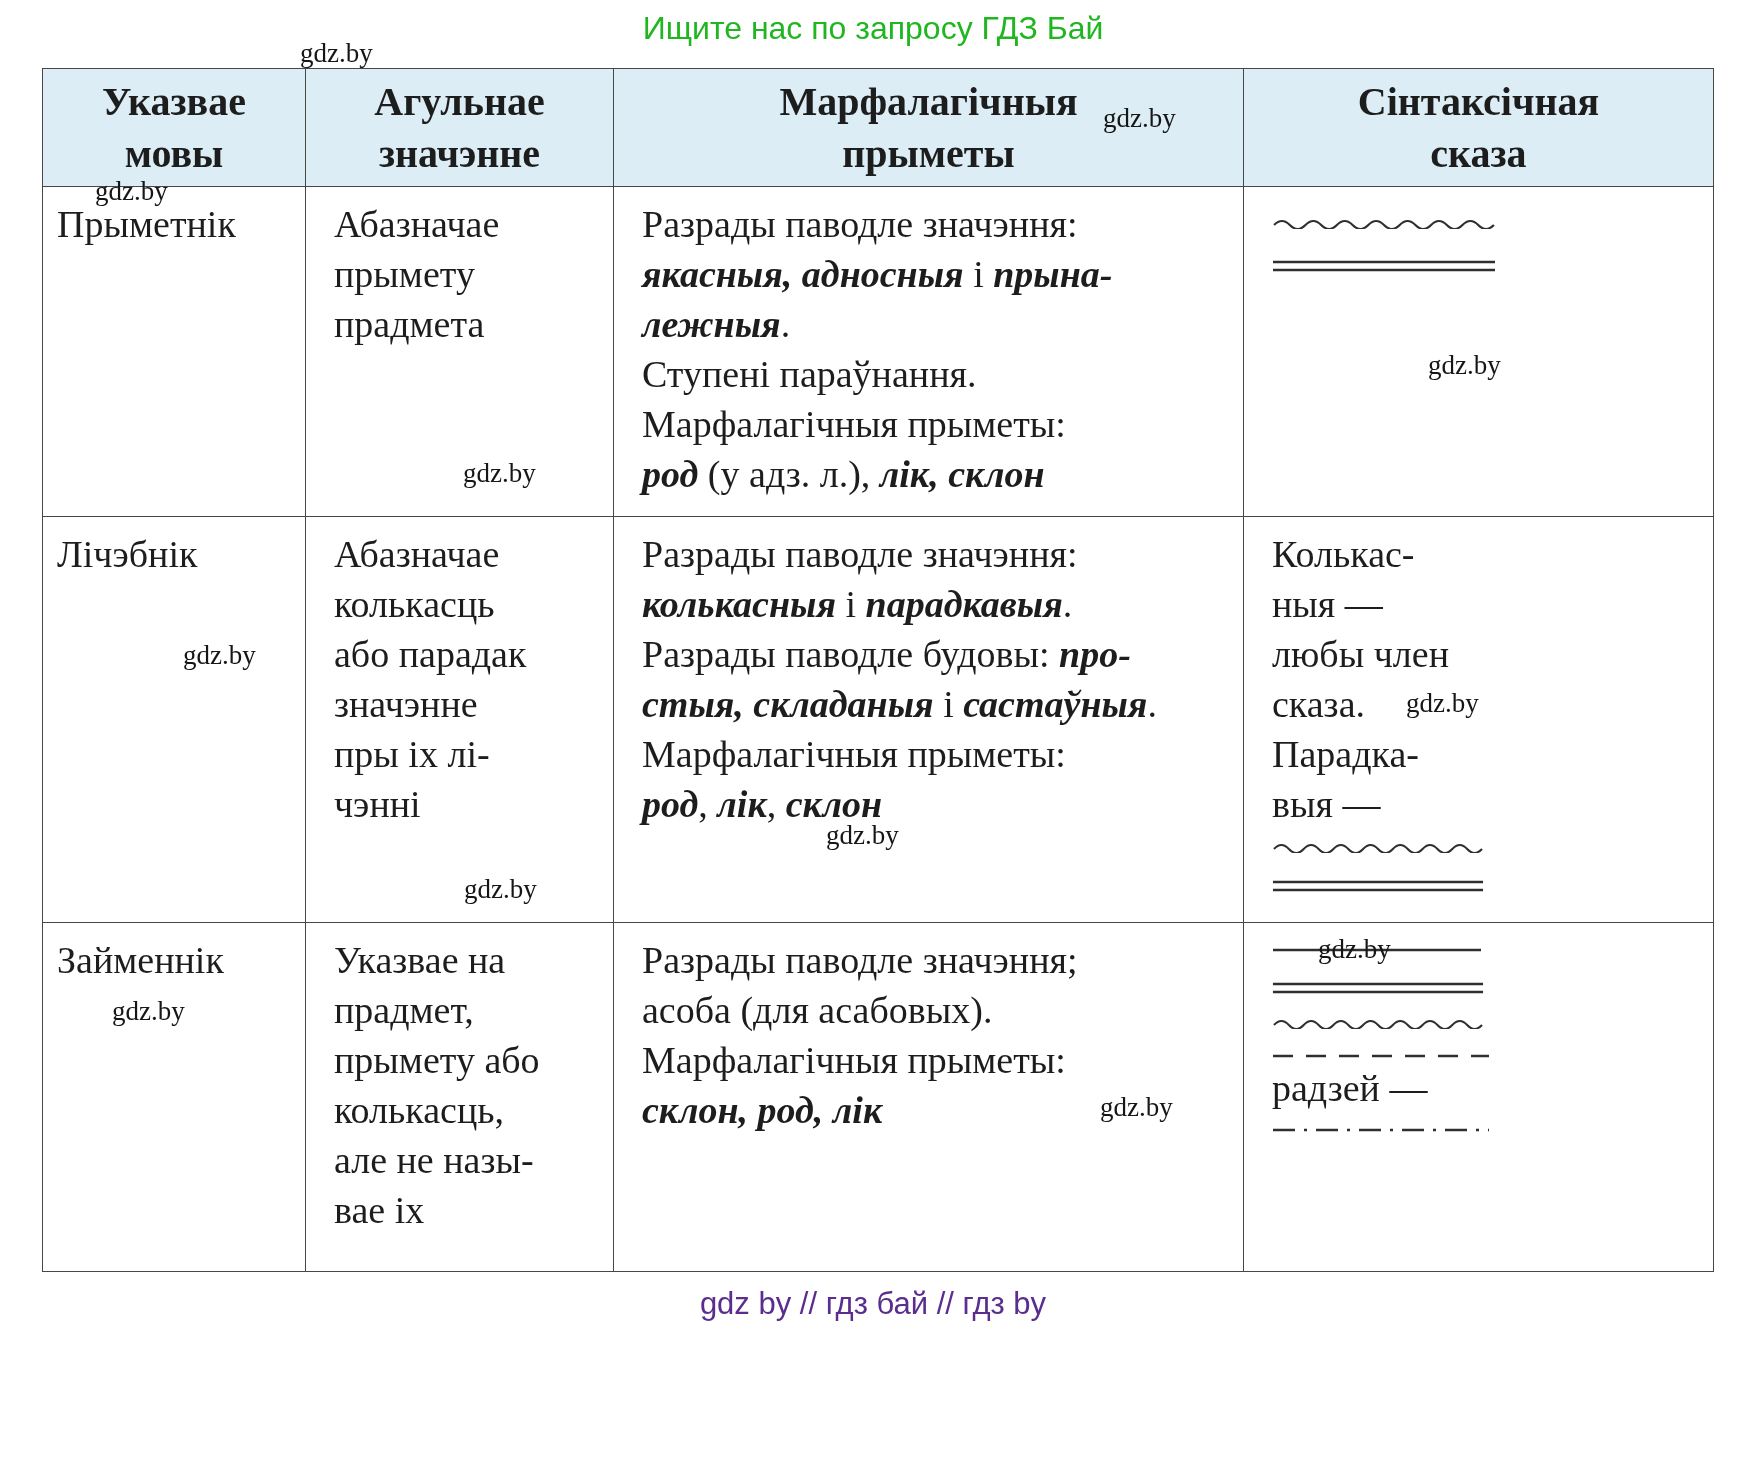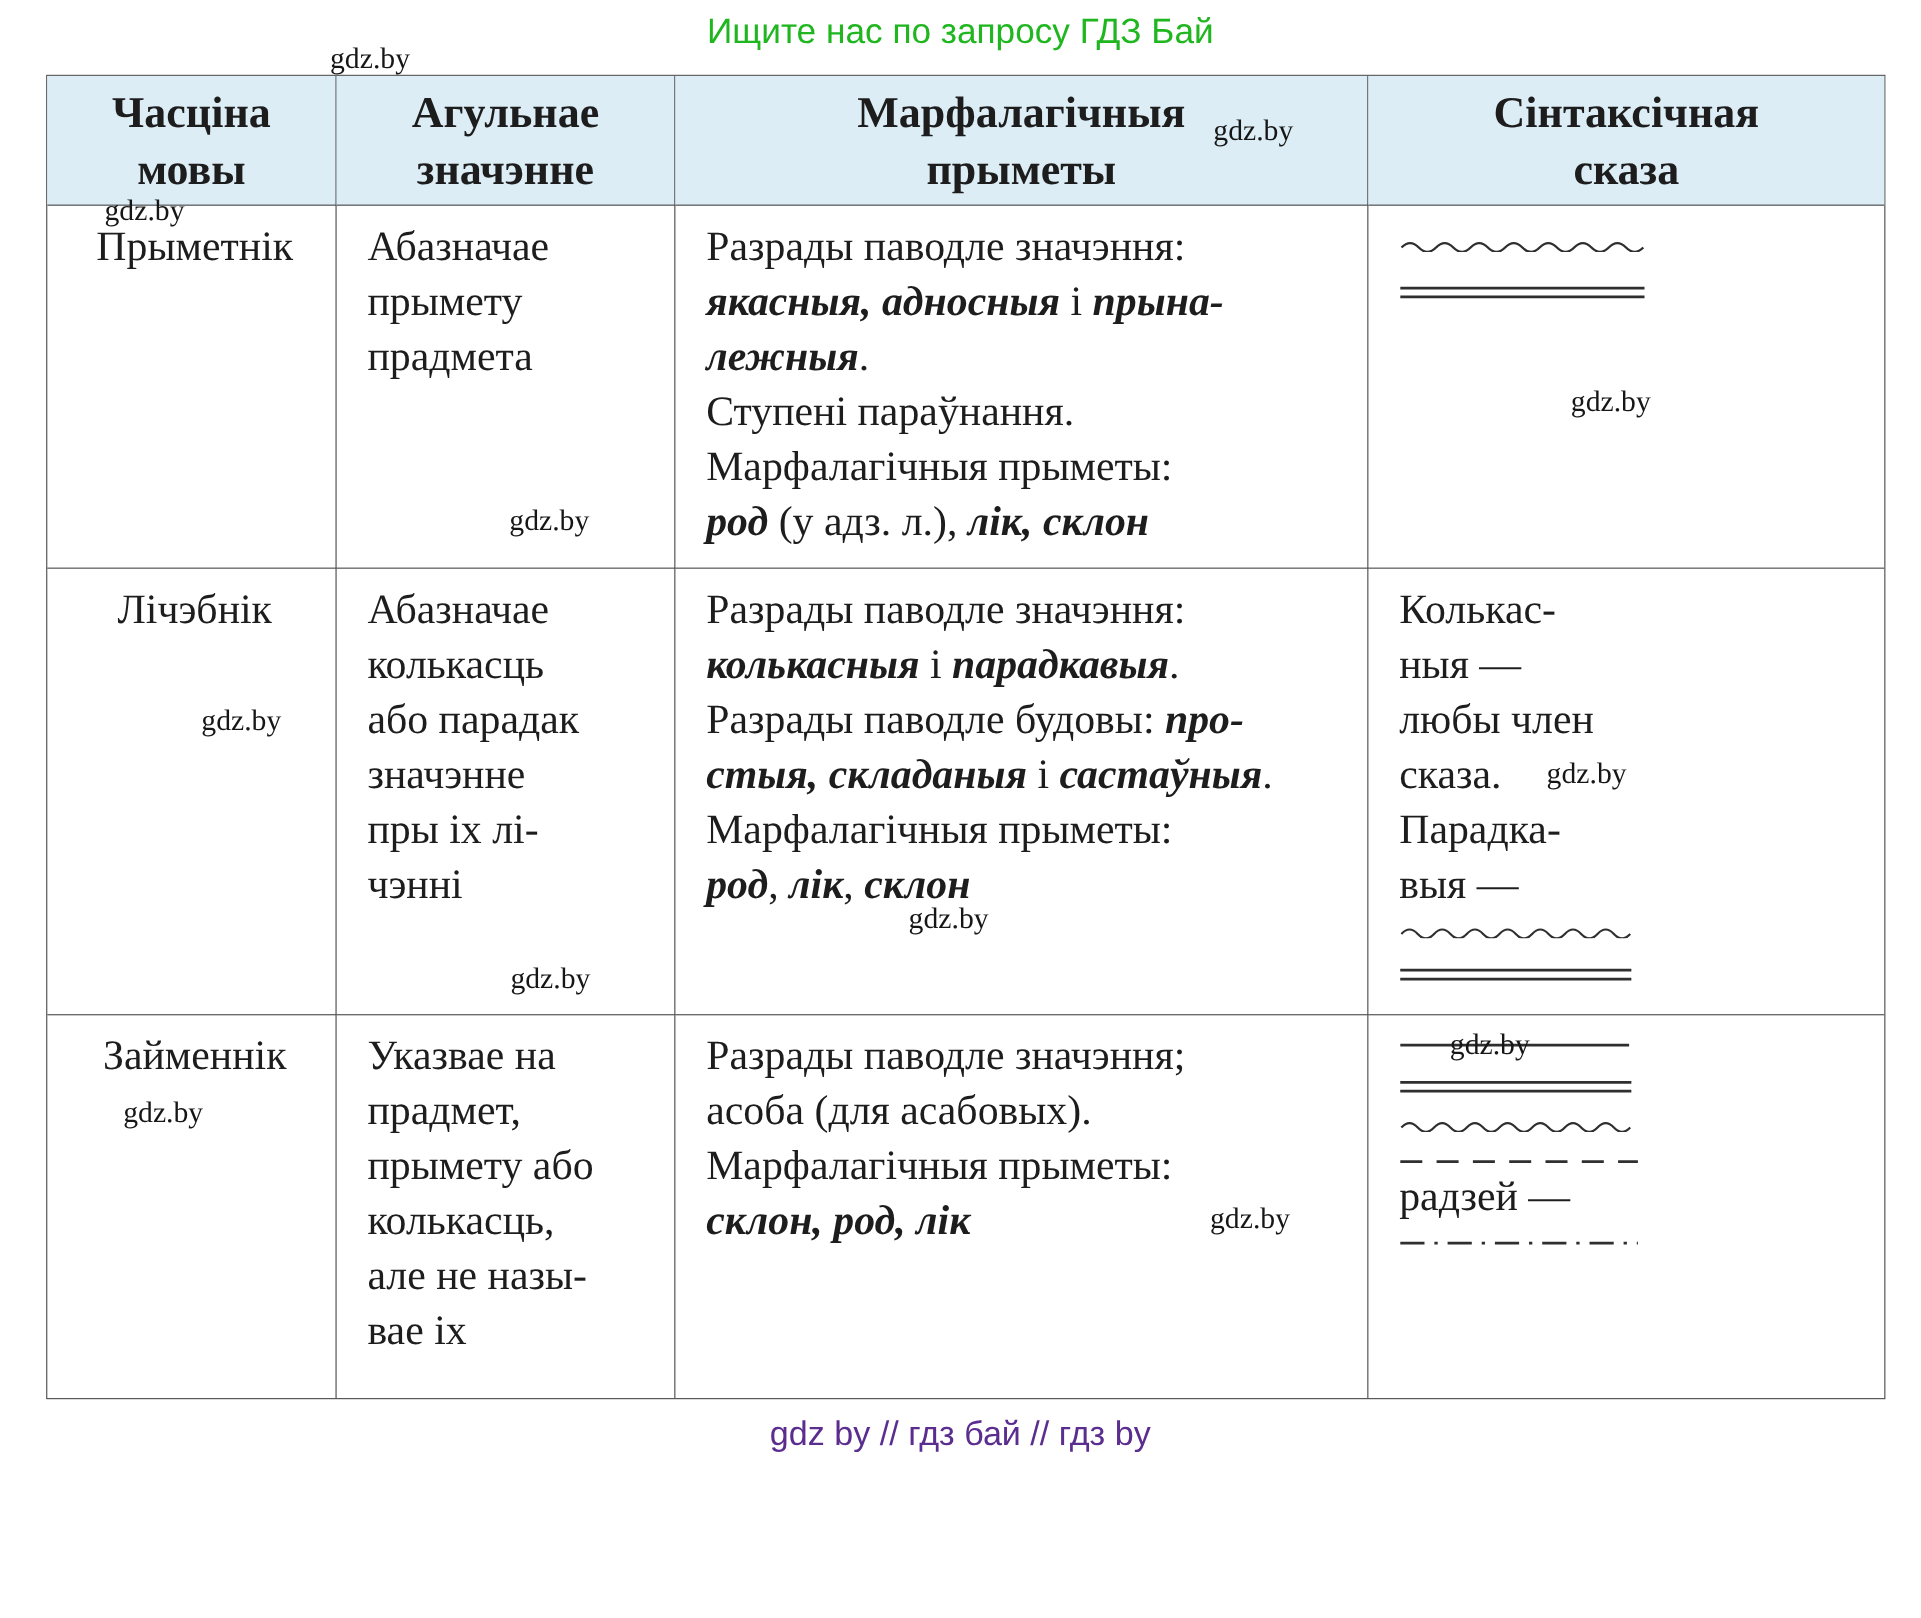--- a/index.html
+++ b/index.html
@@ -8,39 +8,39 @@
   .footer{position:absolute;top:1286px;left:0;width:100%;text-align:center;font-family:"Liberation Sans",sans-serif;font-size:31px;}
   .wm{position:absolute;font-family:Liberation Serif, serif;font-size:27px;color:#161616;z-index:6;white-space:nowrap;}
   .grid{position:absolute;left:42px;top:68px;width:1670px;height:1202px;display:grid;
         grid-template-columns:263px 308px 630px 469px;
         grid-template-rows:118px 330px 406px 348px;
         border:1px solid #474747;background:#fff;}
   .cell{border-right:1px solid #474747;border-bottom:1px solid #474747;font-size:38px;line-height:50px;position:relative;overflow:hidden;}
   .lc{border-right:none;}
   .lr{border-bottom:none;}
   .head{background:#dcedf5;font-weight:bold;font-size:40px;line-height:52px;display:flex;align-items:center;justify-content:center;text-align:center;padding:6px;}
-  .c1{padding:12px 8px 8px 14px;text-align:center;}
+  .c1{padding:12px 8px 8px 14px;}
   .c2{padding:12px 8px 8px 28px;}
   .c3{padding:12px 8px 24px 28px;}
   .c4{padding:12px 8px 8px 28px;}
   .it{font-style:italic;font-weight:bold;}
   .sym{display:block;}
   .sym path,.sym line{stroke:#2f2f2f;fill:none;}
 </style>
 </head>
 <body>
 
 <div class="page">
 
   <div class="banner" style="color: rgb(31, 182, 32);">Ищите нас по запросу ГДЗ Бай</div>
 
   <div class="grid">
 
     <div class="cell head">
-        <span><span>Часціна</span><br><span>мовы</span></span>
+        <span><span>Указвае</span><br><span>мовы</span></span>
       </div>
     <div class="cell head">
         <span><span>Агульнае</span><br><span>значэнне</span></span>
       </div>
     <div class="cell head">
         <span><span>Марфалагічныя</span><br><span>прыметы</span></span>
       </div>
     <div class="cell head lc">
         <span><span>Сінтаксічная</span><br><span>сказа</span></span>
       </div>

